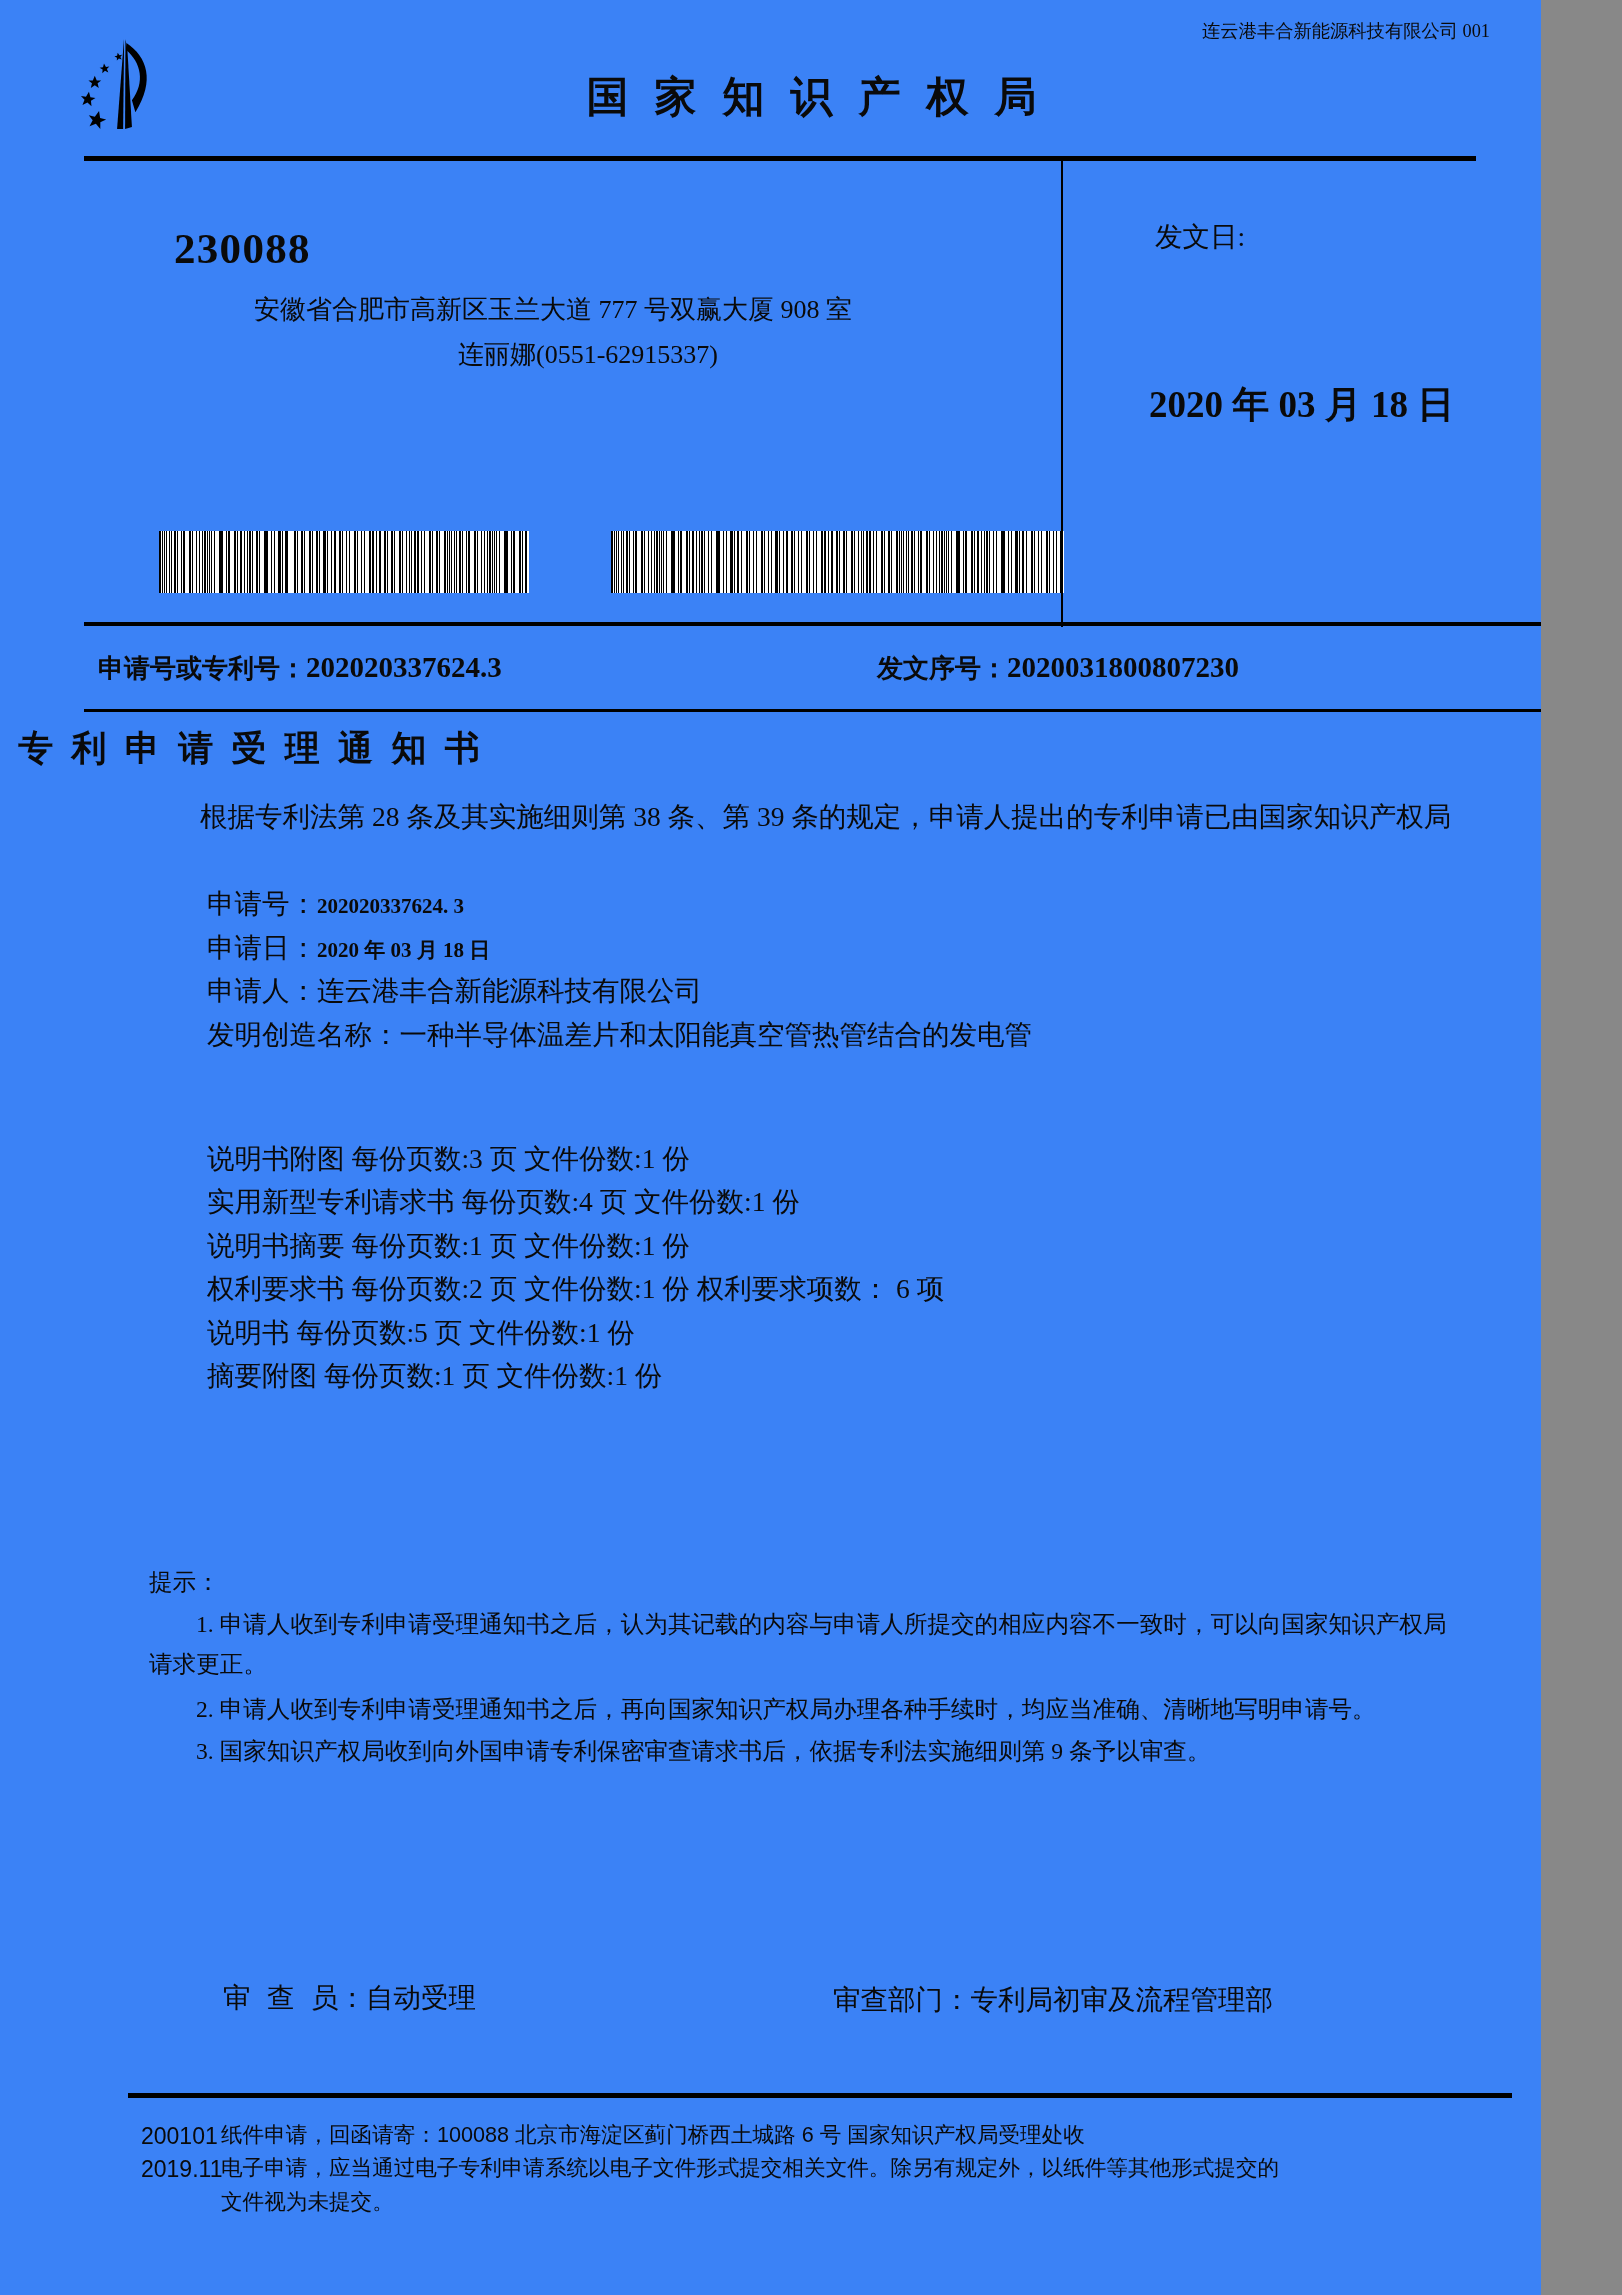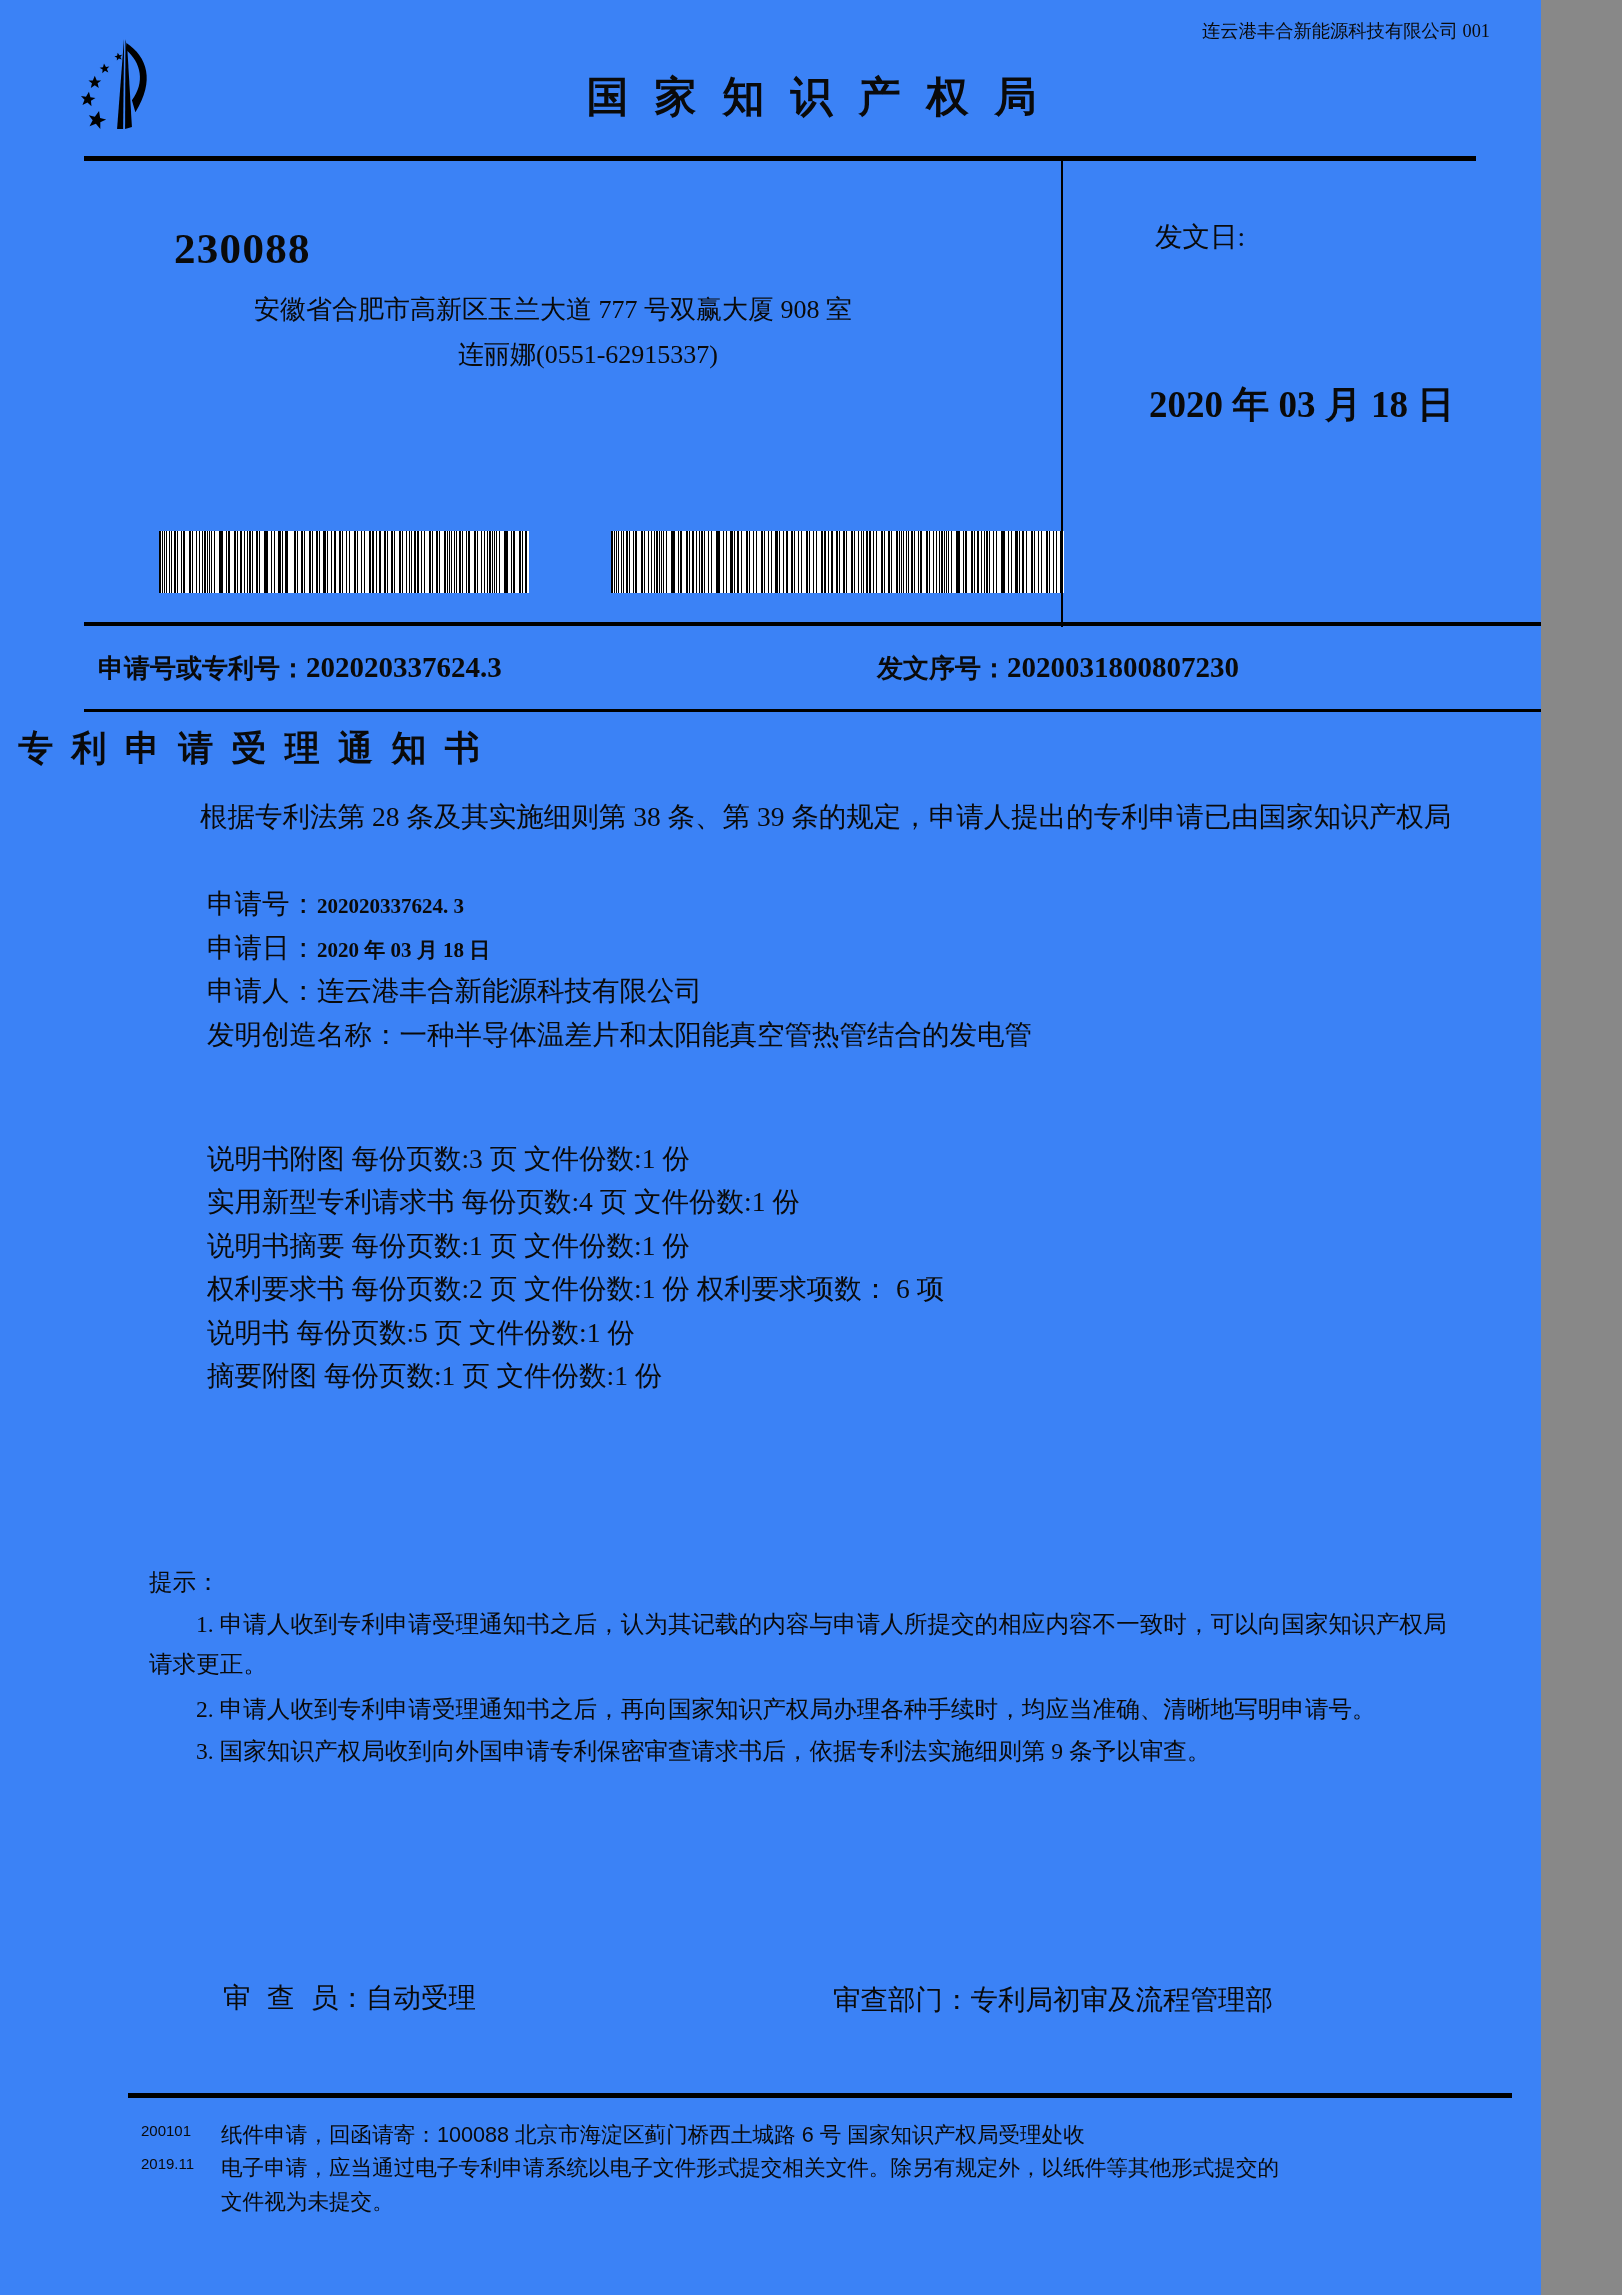--- a/index.html
+++ b/index.html
@@ -70,21 +70,21 @@
   .tip{font-size:23.6px;}
   .tip1a{top:1610px;left:196px;}
   .tip1b{top:1650px;left:149px;}
   .tip2{top:1695px;left:196px;}
   .tip3{top:1737px;left:196px;}
 
   .examiner{top:1983px;left:223px;font-size:27.5px;font-family:Liberation Mono, monospace;}
   .department{top:1983px;left:833px;font-size:27.5px;}
 
   .line-footer{top:2093px;left:128px;width:1384px;height:5.2px;}
-  .fcode{left:141px;font-size:15px;}
+  .fcode{left:141px;font-size:23px;}
   .fcode1{top:2122px;}
   .fcode2{top:2155px;}
   .ftext{left:221px;font-size:21.6px;}
   .ftext1{top:2122px;}
   .ftext2{top:2155px;}
   .ftext3{top:2189px;}
 </style>
 </head>
 <body>
 

